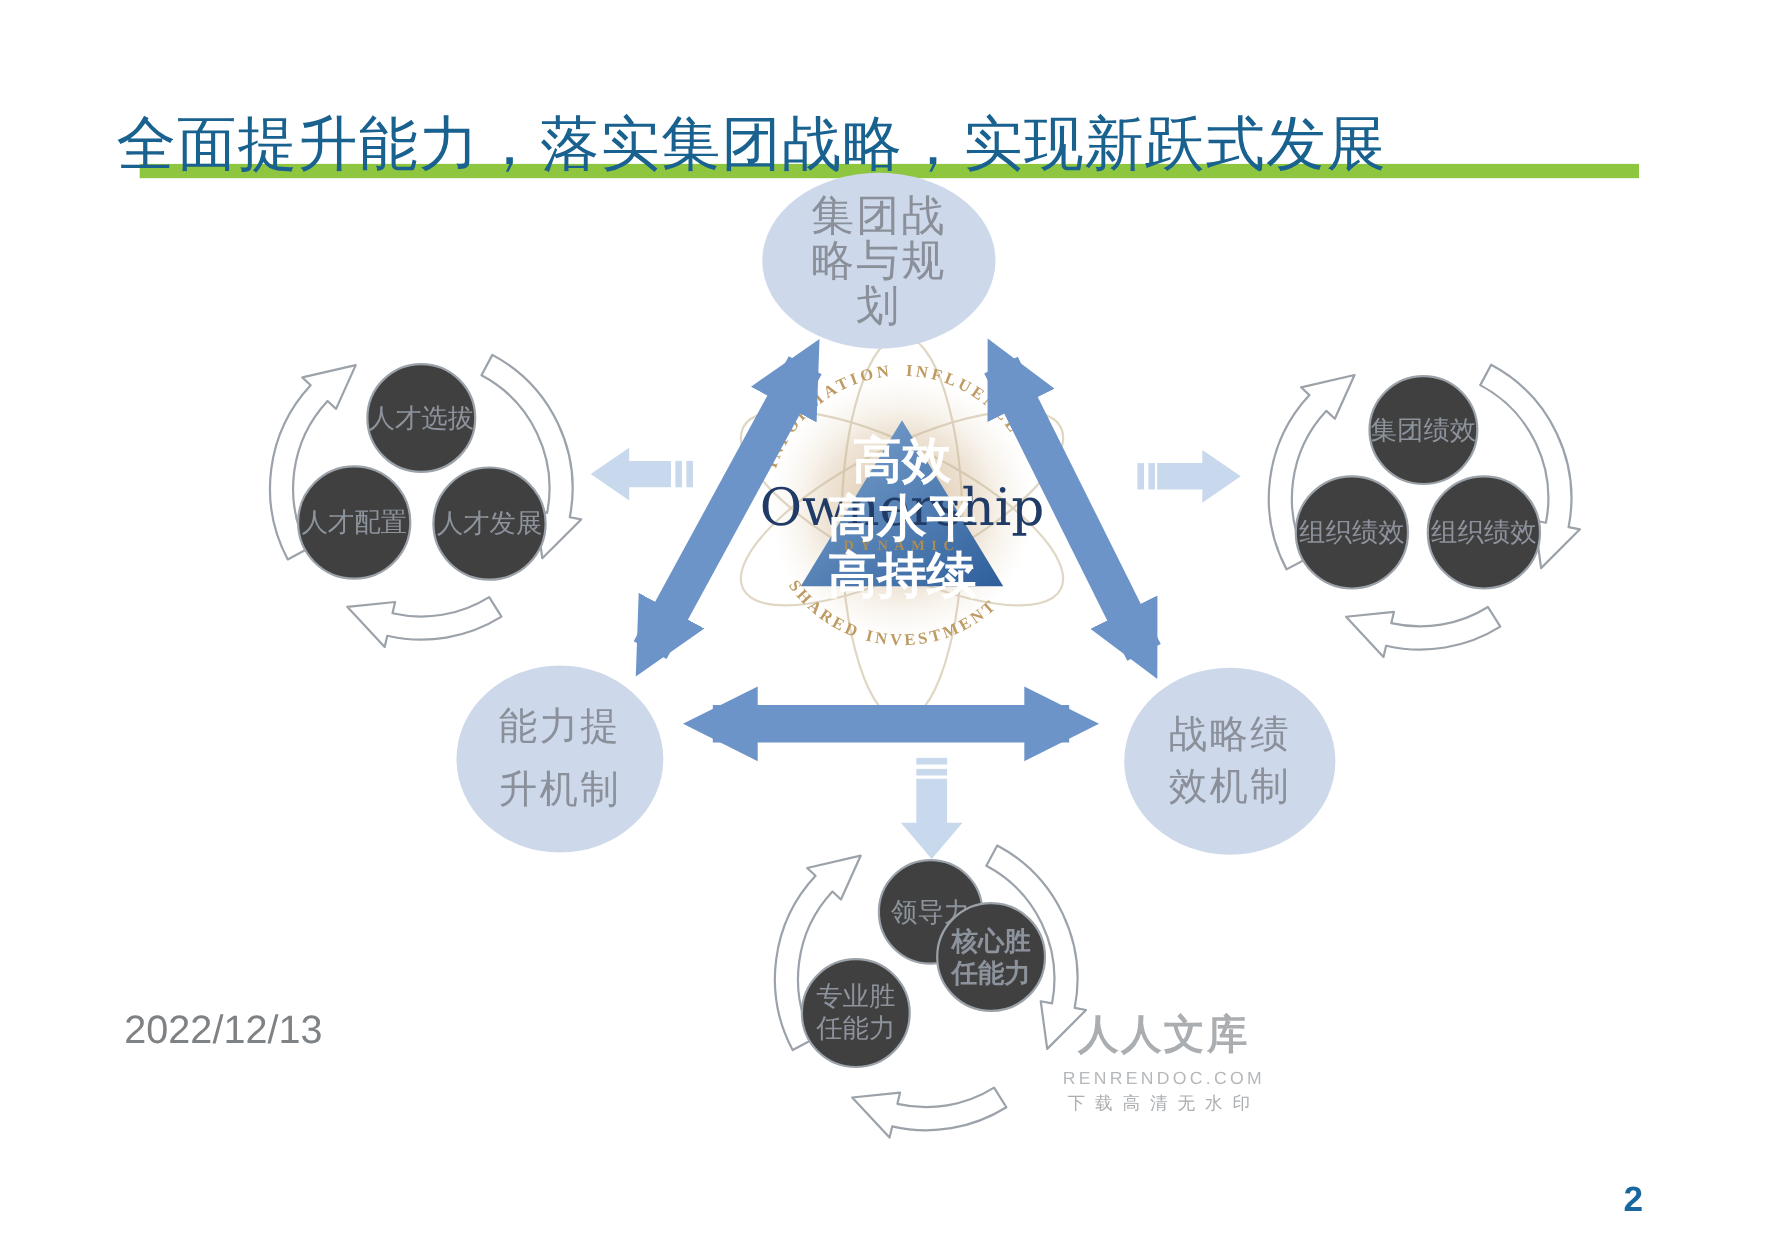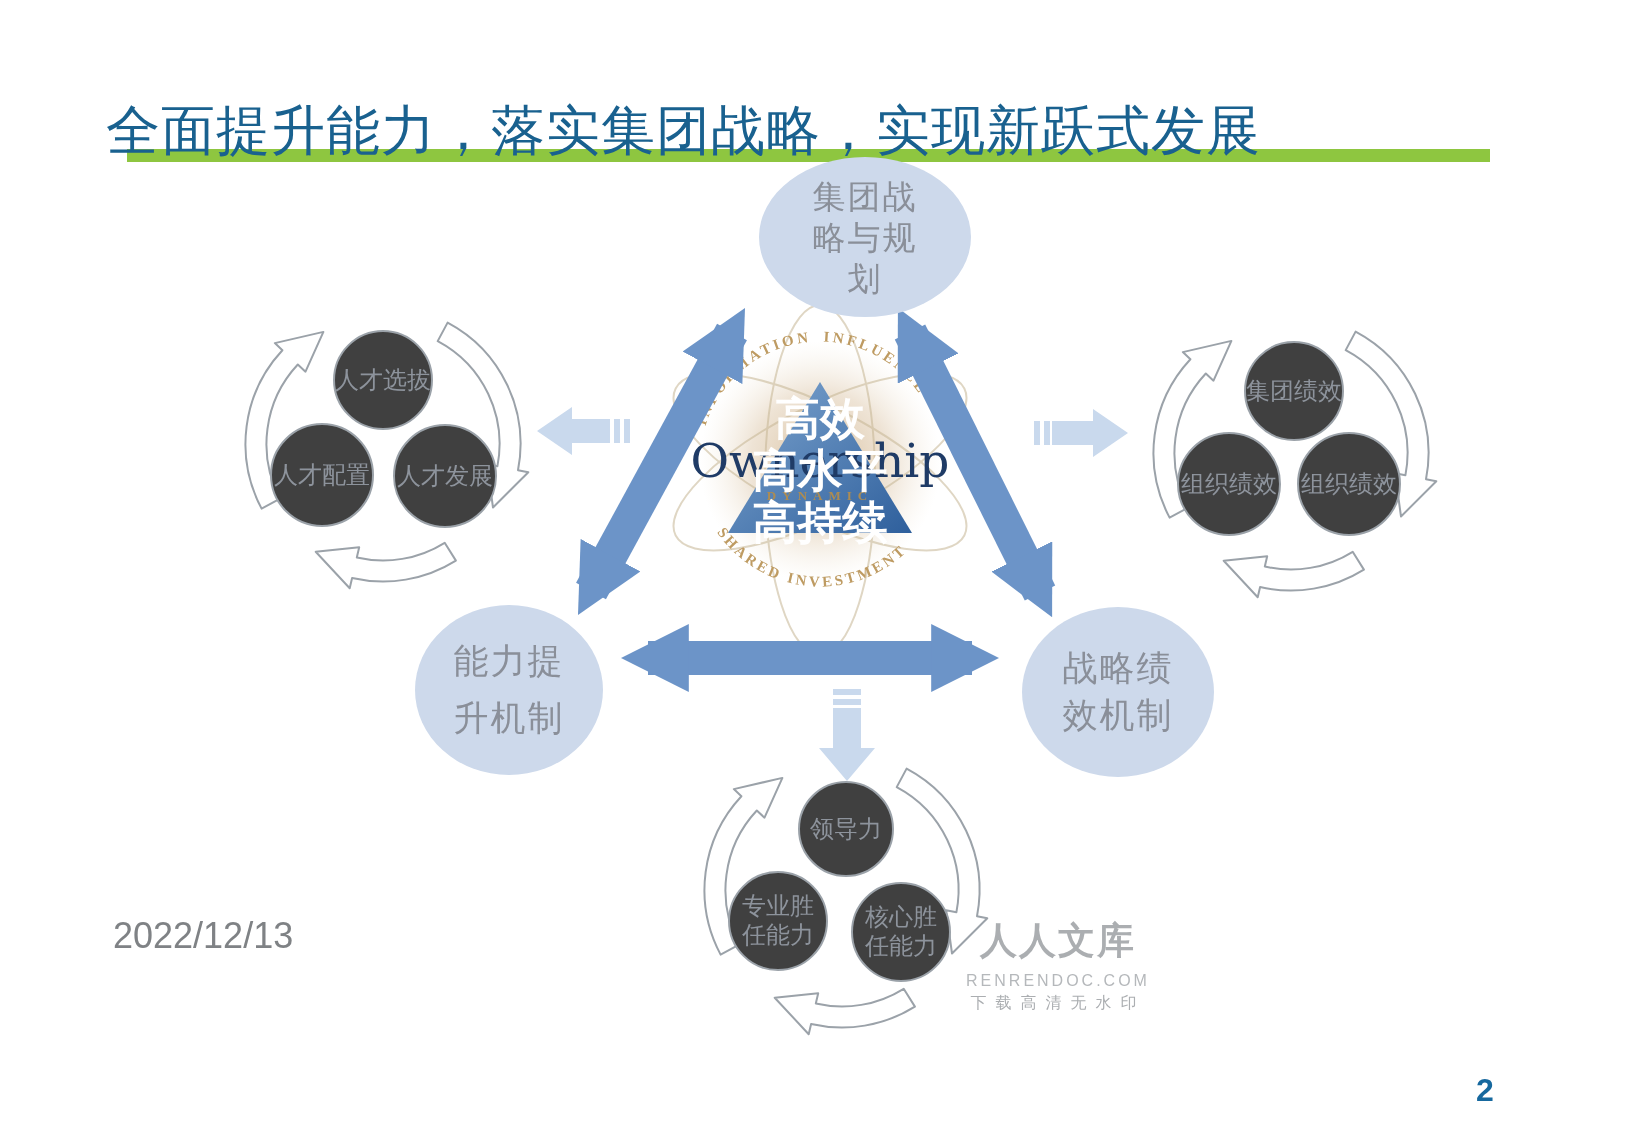--- a/index.html
+++ b/index.html
@@ -9,21 +9,21 @@
   #title{left:106px;top:55px;width:1300px;font-size:54px;font-weight:400;
          color:#19618F;letter-spacing:1px;white-space:nowrap;}
   #green-bar{left:127px;top:149px;width:1363px;height:13px;background:#8EC640;}
   svg.layer{position:absolute;left:0;top:0;z-index:1;}
   .htext{z-index:2;margin-top:40px;}
   .bubble{z-index:2;border-radius:50%;background:#CDD9EB;display:flex;align-items:center;
           justify-content:center;text-align:center;white-space:pre-line;color:#8A8F99;}
   .ccircle{z-index:2;border:2px solid #9BA2A9;border-radius:50%;background:#404040;
            display:flex;align-items:center;justify-content:center;text-align:center;
            white-space:pre-line;color:#8D939C;box-sizing:border-box;}
-  #bubble-top{left:759px;top:157px;width:212px;height:160px;font-size:33px;line-height:41px;letter-spacing:2px;}
+  #bubble-top{left:693px;top:157px;width:212px;height:160px;font-size:39px;line-height:41px;letter-spacing:2px;}
   #bubble-left{left:415px;top:605px;width:188px;height:170px;font-size:35px;line-height:57px;letter-spacing:2px;}
   #bubble-right{left:1022px;top:607px;width:192px;height:170px;font-size:35px;line-height:47px;letter-spacing:2px;}
   .c100{font-size:24px;line-height:29px;}
   #date{left:113px;top:875px;font-size:36px;color:#7F8285;font-family:"Liberation Sans",sans-serif;}
   #page-num{left:1476px;top:1032px;font-size:32px;font-weight:700;color:#16689E;
             font-family:"Liberation Sans",sans-serif;}
   #watermark{left:958px;top:916px;width:200px;text-align:center;z-index:2;}
   #wm-name{font-size:37px;font-weight:700;color:#ABAEB1;letter-spacing:2px;}
   #wm-domain{font-size:16px;color:#B5B8BB;letter-spacing:3px;font-family:"Liberation Sans",sans-serif;margin-top:6px;}
   #wm-tagline{font-size:16px;color:#ABAEB1;letter-spacing:9px;margin-top:3px;white-space:nowrap;}
@@ -132,21 +132,21 @@
   <div class="abs ccircle c100" style="left:270px;top:423px;width:104px;height:104px;">人才配置</div>
   <div class="abs ccircle c100" style="left:393px;top:424px;width:104px;height:104px;">人才发展</div>
 
   <div class="abs ccircle c100" style="left:1244px;top:341px;width:100px;height:100px;">集团绩效</div>
   <div class="abs ccircle c100" style="left:1177px;top:432px;width:104px;height:104px;">组织绩效</div>
   <div class="abs ccircle c100" style="left:1297px;top:432px;width:104px;height:104px;">组织绩效</div>
 
   <div class="abs ccircle c100" style="left:798px;top:781px;width:96px;height:96px;">领导力</div>
   <div class="abs ccircle c100" style="left:728px;top:871px;width:100px;height:100px;">专业胜
 任能力</div>
-  <div class="abs ccircle c100" style="left:851px;top:882px;width:100px;height:100px;">核心胜
+  <div class="abs ccircle c100" style="left:851px;top:820px;width:100px;height:100px;font-weight:bold;">核心胜
 任能力</div>
 
   <div id="date" class="abs htext">2022/12/13</div>
 
   <div id="watermark" class="abs">
     <div id="wm-name">人人文库</div>
     <div id="wm-domain">RENRENDOC.COM</div>
     <div id="wm-tagline">下载高清无水印</div>
   </div>
 

